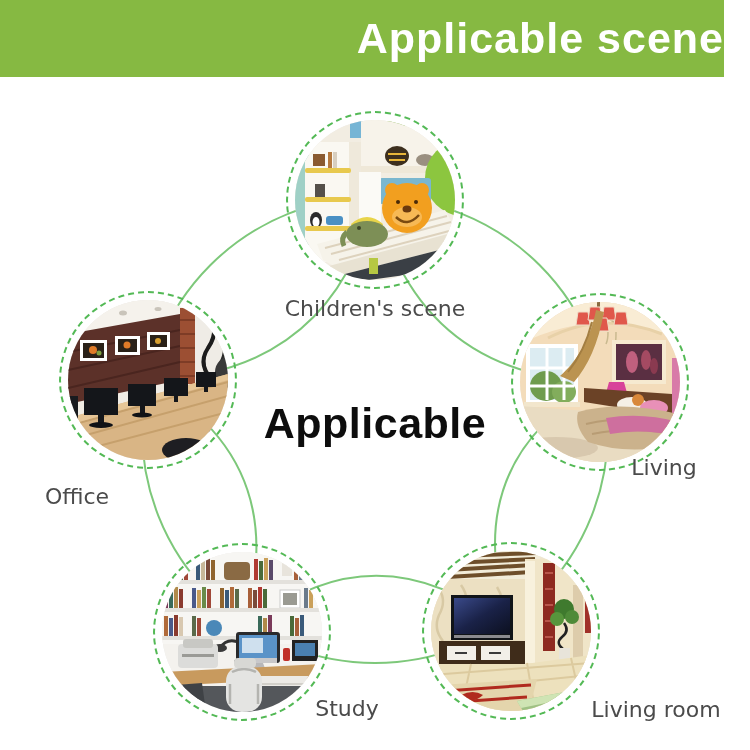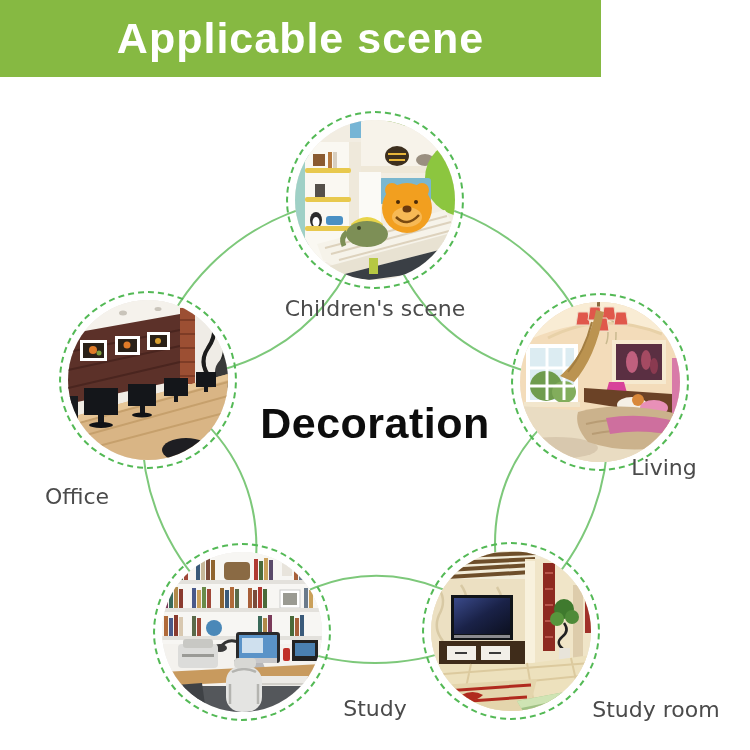--- a/index.html
+++ b/index.html
@@ -3,23 +3,23 @@
 <meta charset="utf-8">
 <style>
   html,body{margin:0;padding:0;}
   body{
     width:750px;height:750px;position:relative;overflow:hidden;
     background:#ffffff;
     font-family:"Liberation Sans", sans-serif;
   }
   
   .banner{
-    position:absolute;left:0;top:0;width:601px;height:77px;
+    position:absolute;left:0;top:0;width:724px;height:77px;
     background:var(--banner-green,#86b942);
-    display:flex;align-items:center;justify-content:center;
+    display:flex;align-items:center;justify-content:flex-end;
   }
   .banner h1{
     margin:0;color:var(--banner-text,#ffffff);
     font-size:43px;font-weight:bold;letter-spacing:1px;
   }
   
   .arcs{position:absolute;left:0;top:0;z-index:1;}
   .arcs path,.arcs circle{
     fill:none;stroke:var(--arc-green,#7dc87a);stroke-width:2;
   }
@@ -47,21 +47,21 @@
     letter-spacing:0.5px;white-space:nowrap;
   }
   .pos-children{left:286px;top:111px;}
   .pos-office{left:59px;top:291px;}
   .pos-bedroom{left:511px;top:293px;}
   .pos-study{left:153px;top:543px;}
   .pos-living{left:422px;top:542px;}
   .lbl-children{left:375px;top:296px;}
   .lbl-office{left:77px;top:455px;margin-top:29px;}
   .lbl-bedroom{left:664px;top:455px;}
-  .lbl-study{left:347px;top:696px;margin-left:28px;}
+  .lbl-study{left:347px;top:696px;}
   .lbl-living{left:656px;top:697px;}
 </style>
 </head>
 <body>
 
 <div class="banner">
   <h1>Applicable scene</h1>
 </div>
 
 <svg class="arcs" width="750" height="750" viewBox="0 0 750 750">
@@ -351,15 +351,15 @@
       <path d="M86 150 L160 136 L160 143 L90 157 Z" fill="#cfe4b4"></path>
       <circle cx="130" cy="148" r="4" fill="#f4f4ee"></circle>
     </svg>
   </div>
 </div>
 
 <span class="scene-label lbl-children">Children's scene</span>
 <span class="scene-label lbl-office">Office</span>
 <span class="scene-label lbl-bedroom">Living</span>
 <span class="scene-label lbl-study">Study</span>
-<span class="scene-label lbl-living">Study room</span>
-
-<div class="center-title">Decoration</div>
+<span class="scene-label lbl-living">Living room</span>
+
+<div class="center-title">Applicable</div>
 
 </body></html>

